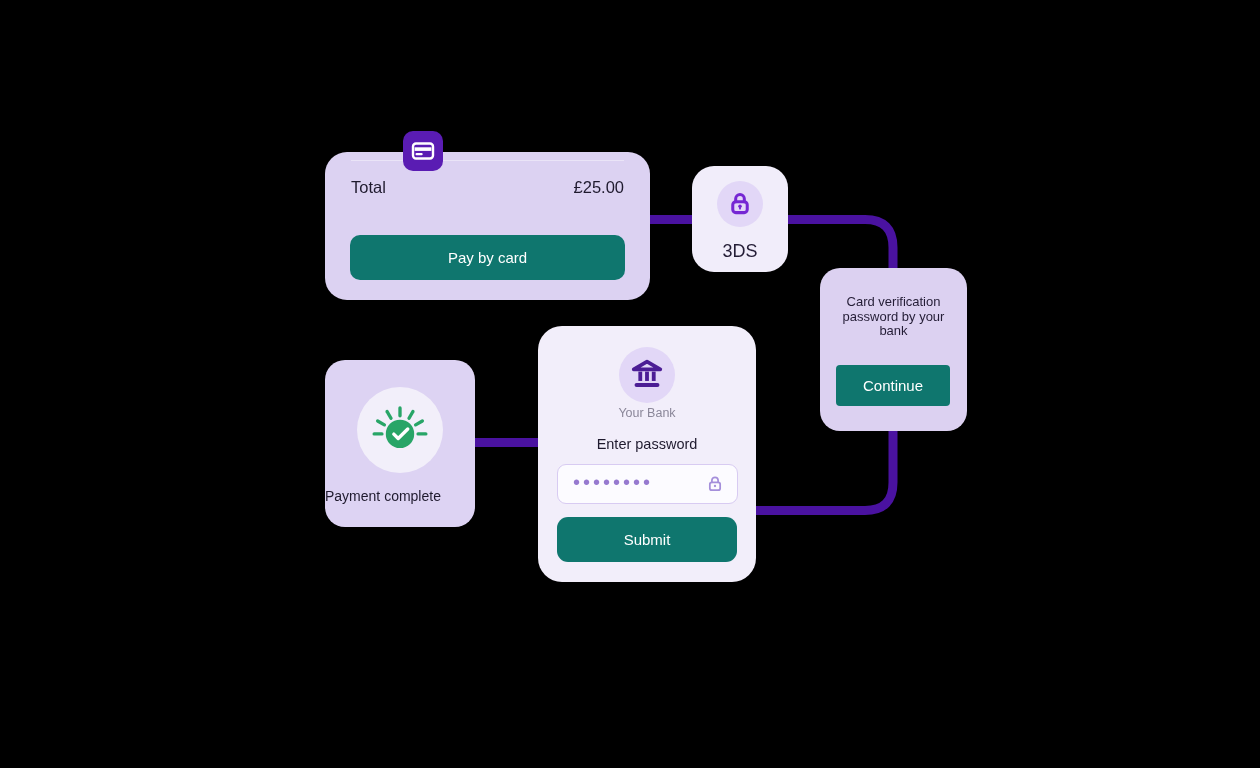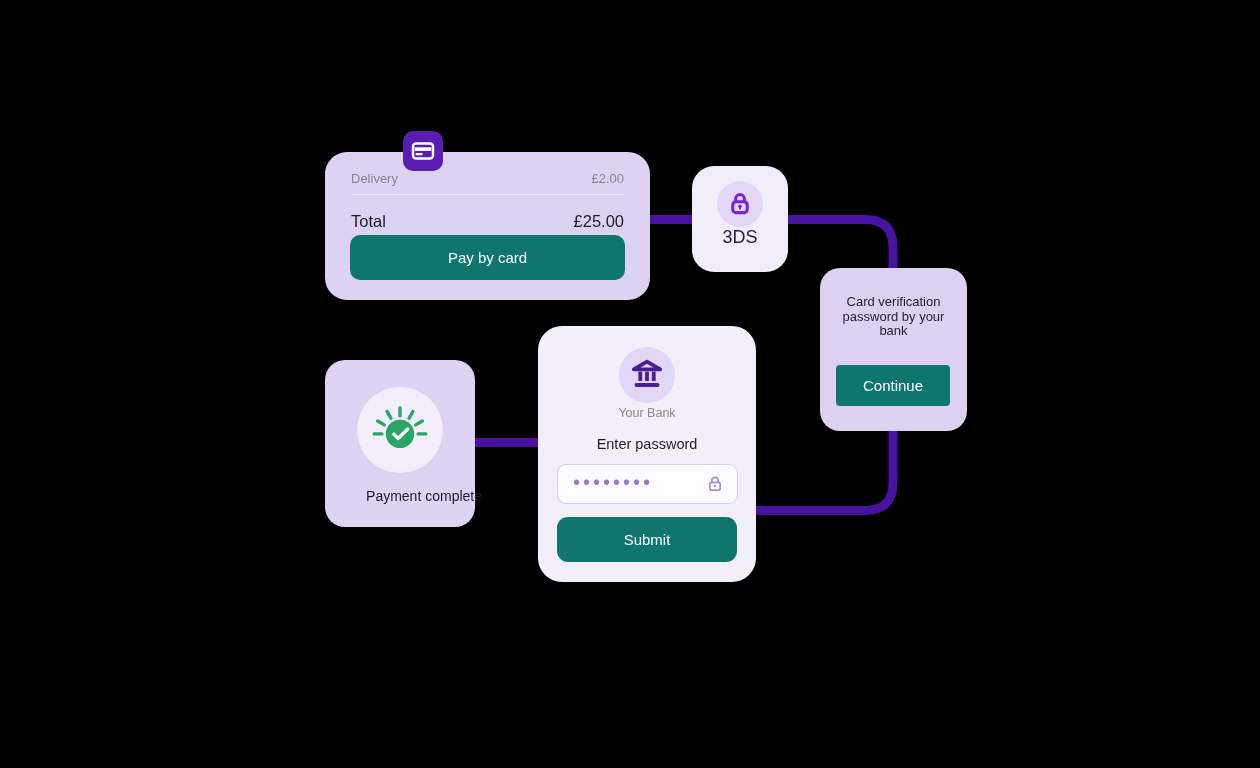--- a/index.html
+++ b/index.html
@@ -21,21 +21,21 @@
   .row.total{margin-top:17px;font-size:16.5px;color:#1f1a2e;justify-content:space-between;}
   .btn{border:none;cursor:pointer;color:#fff;background:#0f766e;font-family:"Liberation Sans",sans-serif;
        display:flex;align-items:center;justify-content:center;}
   .btn.pay{position:absolute;left:25px;top:83px;width:275px;height:45px;border-radius:10px;font-size:15px;}
 
   
   .threeds{left:692px;top:166px;width:96px;height:106px;background:#f1edfa;border-radius:22px;
            display:flex;flex-direction:column;align-items:center;}
   .icon-circle{width:46px;height:46px;border-radius:50%;background:#e2d7f7;margin-top:15px;
                display:flex;align-items:center;justify-content:center;}
-  .threeds-label{margin-top:0;font-size:18px;color:#241d36;}
+  .threeds-label{margin-top:14px;font-size:18px;color:#241d36;}
 
   
   .verification{left:820px;top:268px;width:147px;height:163px;background:#dcd1f1;border-radius:20px;}
   .ver-text{margin:27px auto 0 auto;width:118px;text-align:center;font-size:13px;line-height:14.5px;color:#241d36;}
   .btn.continue{position:absolute;left:16px;top:97px;width:114px;height:41px;border-radius:4px;font-size:15px;}
 
   
   .bank{left:538px;top:326px;width:218px;height:256px;background:#f2eefa;border-radius:24px;}
   .bank-circle{position:absolute;left:81px;top:21px;width:56px;height:56px;margin:0;}
   .bank-name{position:absolute;left:0;top:80px;width:100%;text-align:center;font-size:12.5px;color:#8b8799;}
@@ -43,43 +43,39 @@
   .password-input{position:absolute;left:19px;top:138px;width:181px;height:40px;background:#fcfbff;
                   border:1.5px solid #d8cbf2;border-radius:9px;box-sizing:border-box;
                   display:flex;align-items:center;justify-content:space-between;padding:0 12px 0 15px;cursor:text;}
   .dots{font-size:20px;letter-spacing:3px;color:#9678cf;line-height:1;transform:translateY(-2px);}
   .btn.submit{position:absolute;left:19px;top:191px;width:180px;height:45px;border-radius:11px;font-size:15px;}
 
   
   .complete{left:325px;top:360px;width:150px;height:167px;background:#ddd3f3;border-radius:20px;}
   .white-circle{position:absolute;left:32px;top:27px;width:86px;height:86px;border-radius:50%;background:#f2effa;
                 display:flex;align-items:center;justify-content:center;}
-  .complete-label{position:absolute;left:0;top:128px;width:100%;text-align:right;font-size:14px;color:#1f1a2e;padding-left:7px;}
+  .complete-label{position:absolute;left:0;top:128px;width:100%;text-align:left;font-size:14px;color:#1f1a2e;}
 </style>
 </head>
 <body>
 
 <div class="canvas">
 
   <svg class="connectors" width="1260" height="768">
     <path class="conn" d="M640,219.5 L865,219.5 Q893,219.5 893,247.5 L893,482.5 Q893,510.5 865,510.5 L750,510.5"></path>
     <path class="conn" d="M470,442.5 L545,442.5"></path>
   </svg>
 
   <div class="card checkout">
     <div class="badge">
       <svg width="24" height="24" viewBox="0 0 24 24">
         <rect x="2" y="4.5" width="20" height="15" rx="3" fill="none" stroke="#ffffff" stroke-width="2.4"></rect>
         <rect x="3.6" y="8.3" width="16.8" height="3.6" fill="#ffffff"></rect>
         <line x1="5.6" y1="15.2" x2="10.6" y2="15.2" stroke="#ffffff" stroke-width="2.2" stroke-linecap="round"></line>
       </svg>
-    </div>
-    <div class="row small">
-      <span>Delivery</span>
-      <span>£2.00</span>
     </div>
     <div class="divider"></div>
     <div class="row total">
       <span>Total</span>
       <span>£25.00</span>
     </div>
     <button class="btn pay">Pay by card</button>
   </div>
 
   <div class="card threeds">

